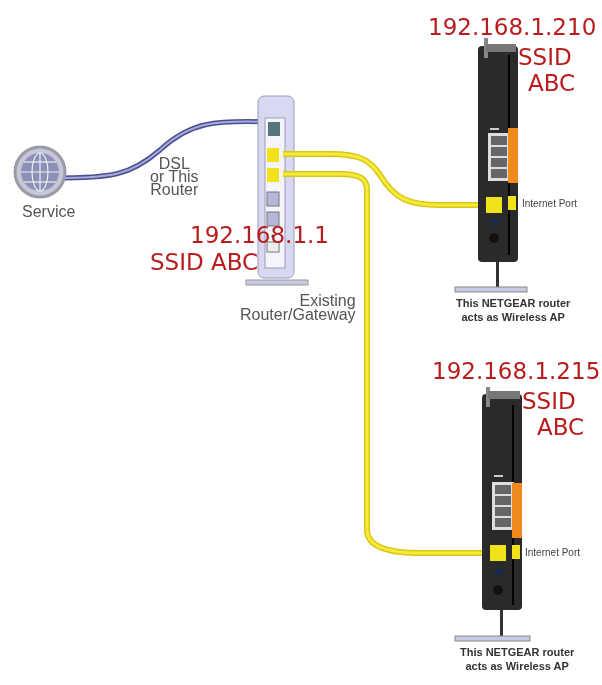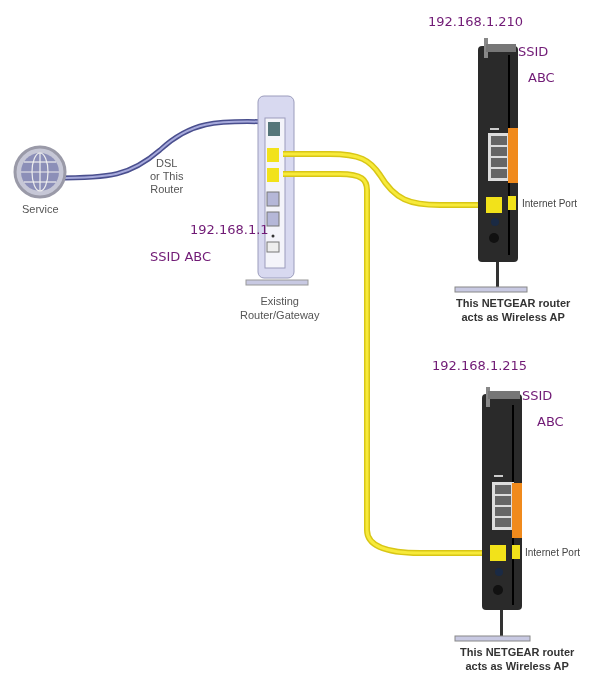--- a/index.html
+++ b/index.html
@@ -1,20 +1,20 @@
 <!DOCTYPE html>
 <html><head>
 <meta charset="utf-8">
 <style>
   html, body { margin: 0; padding: 0; background: #ffffff; }
   body { width: 602px; height: 685px; position: relative; overflow: hidden; font-family: "Liberation Sans", sans-serif; }
   svg.diagram { position: absolute; left: 0; top: 0; width: 602px; height: 685px; }
   .lbl { position: absolute; white-space: nowrap; }
-  .big { font-family: "DejaVu Sans", sans-serif; font-size: 13px; color: #701a75; }
-  .small { font-size: 11px; color: #555; text-align: center; }
+  .big { font-family: "DejaVu Sans", sans-serif; font-size: 23px; color: #b91c1c; }
+  .small { font-size: 16px; color: #555; text-align: center; }
   .bold-cap { font-size: 11px; font-weight: bold; color: #333; text-align: center; line-height: 14px; margin-left: 28px; }
   .port-lbl { font-size: 10px; color: #444; }
 </style>
 </head>
 <body>
 
 <svg class="diagram" viewBox="0 0 602 685">
 
   <path d="M55 178 C 110 178, 130 176, 160 150 C 190 122, 215 120, 270 122 L 270 130" fill="none" stroke="#4a4f8e" stroke-width="5"></path>
   <path d="M55 178 C 110 178, 130 176, 160 150 C 190 122, 215 120, 270 122 L 270 130" fill="none" stroke="#a7aadc" stroke-width="2"></path>
@@ -92,21 +92,21 @@
 
 <div class="lbl small" style="left:22px;top:203px;">Service</div>
 <div class="lbl small" style="left:150px;top:157px;line-height:13px;">
   <div>DSL</div>
   <div>or This</div>
   <div>Router</div>
 </div>
 
 <div class="lbl big" style="left:147px;top:222px;margin-left:43px;">192.168.1.1</div>
 <div class="lbl big" style="left:150px;top:249px;">SSID ABC</div>
-<div class="lbl small" style="left:240px;top:294px;line-height:14px;">
+<div class="lbl small" style="left:240px;top:294px;line-height:14px;text-align:right;">
   <div>Existing</div>
   <div>Router/Gateway</div>
 </div>
 
 <div class="lbl big" style="left:428px;top:14px;">192.168.1.210</div>
 <div class="lbl big" style="left:518px;top:44px;">SSID</div>
 <div class="lbl big" style="left:528px;top:70px;">ABC</div>
 <div class="lbl port-lbl" style="left:522px;top:198px;">Internet Port</div>
 <div class="lbl bold-cap" style="left:428px;top:296px;">
   <div>This NETGEAR router</div>

